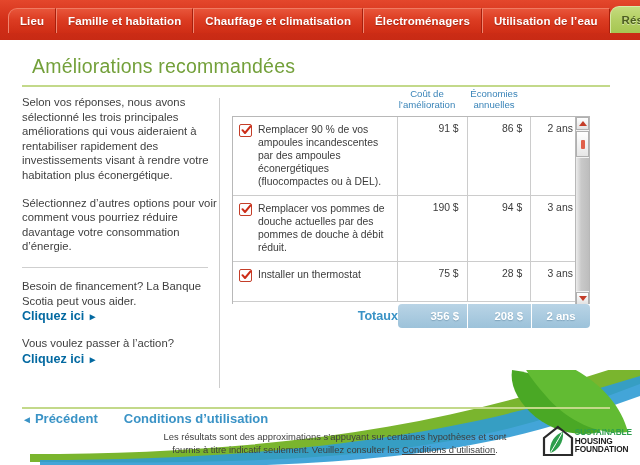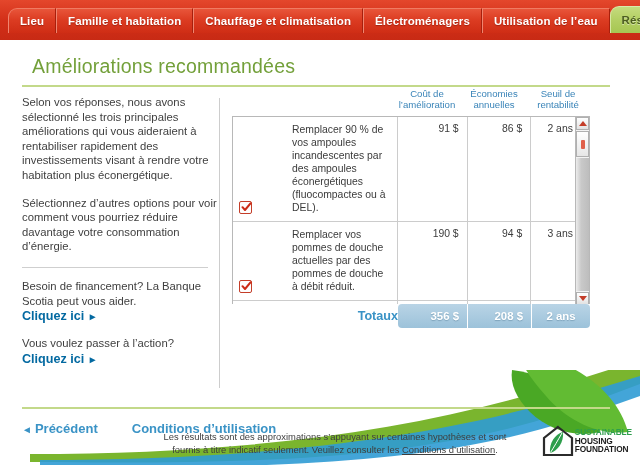--- a/index.html
+++ b/index.html
@@ -156,24 +156,23 @@
   }
   .row {
     display: flex;
     border-bottom: 1px solid #cccccc;
     min-height: 40px;
   }
   .row:last-child { border-bottom: none; }
   .cell-desc {
     width: 166px;
     display: flex;
-    align-items: flex-end;
+    align-items: flex-start;
     padding: 6px 6px 7px 6px;
     border-right: 1px solid #cccccc;
-    gap: 34px;
   }
   .chk {
     flex: 0 0 13px;
     width: 13px; height: 13px;
     margin-top: 1px; margin-right: 6px;
     border: 1px solid #c43d28;
     border-radius: 2px;
     background: #fdfdfd;
     position: relative;
     cursor: pointer;
@@ -267,24 +266,24 @@
 
   
   .footrule {
     position: absolute;
     left: 22px; top: 367px;
     width: 588px; height: 2px;
     background: #c3d98a;
   }
   .footnav {
     position: absolute;
-    left: 22px; top: 381px;
+    left: 22px; top: 371px;
     display: flex;
     align-items: flex-start;
-    gap: 34px;
+    gap: 26px;
   }
   .footlink {
     font-size: 13px;
     font-weight: bold;
     color: #3a93c6;
     cursor: pointer;
     white-space: nowrap;
   }
   .footlink .arwl { font-size: 10px; margin-right: 3px; }
 
@@ -371,21 +370,20 @@
       </div>
     </div>
 
     <div class="vdiv"></div>
 
     <div class="tablewrap">
 
       <div class="colheads">
         <div class="colhead w-cost">Coût de l’amélioration</div>
         <div class="colhead w-sav">Économies annuelles</div>
-        <div class="colhead w-thr">Seuil de rentabilité</div>
       </div>
 
       <div class="grid">
 
         <div class="row">
           <div class="cell-desc">
             <span class="chk">
               <svg width="11" height="11" viewBox="0 0 11 11">
                   <path d="M1.5 5.2 L4 8 L9.5 1.3" stroke="#cc2b16" stroke-width="2" fill="none" stroke-linecap="round" stroke-linejoin="round"></path>
                 </svg>

